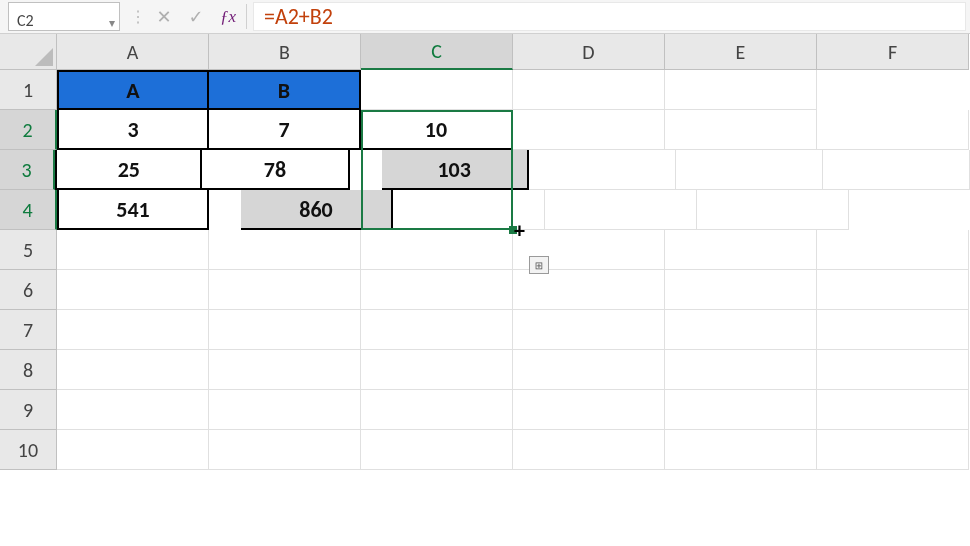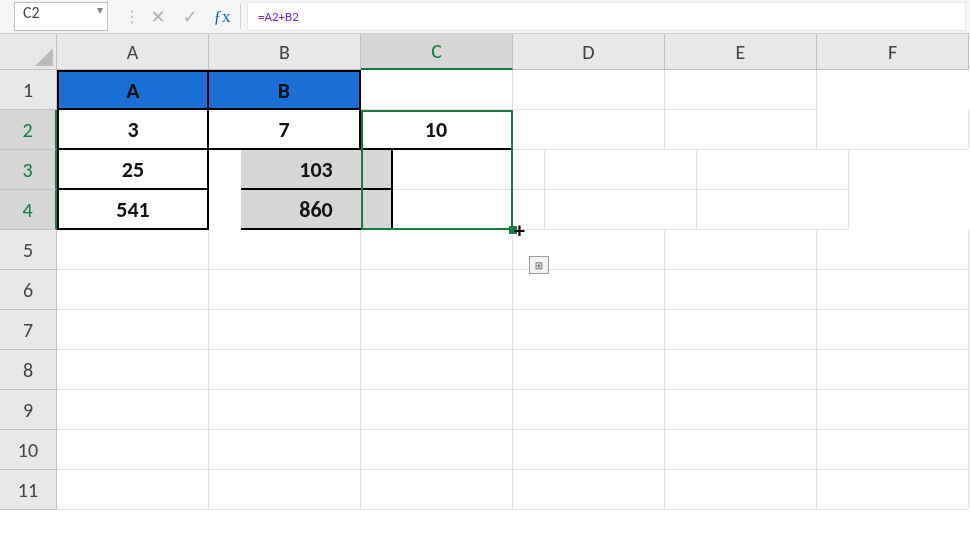--- a/index.html
+++ b/index.html
@@ -16,26 +16,26 @@
   .formula-bar {
     display: flex;
     align-items: stretch;
     height: 34px;
     border-bottom: 1px solid #d0d0d0;
     background: #f5f5f5;
     font-size: 16px;
     color: #444;
   }
   .name-box {
-    width: 94px;
+    width: 112px;
     background: #fff;
     border: 1px solid #c0c0c0;
-    margin: 2px 14px;
-    display: flex;
-    align-items: flex-start;
+    margin: 2px 8px;
+    display: flex;
+    align-items: flex-end;
     padding: 0 8px;
     position: relative;
   }
   .name-box .dropdown {
     position: absolute;
     right: 4px;
     color: #888;
     font-size: 12px;
   }
   .fb-divider {
@@ -47,39 +47,40 @@
   }
   .fb-btn {
     width: 32px;
     display: flex;
     align-items: center;
     justify-content: center;
     color: #b0b0b0;
     font-size: 18px;
   }
   .fb-btn.fx {
+    font-style: italic;
     font-family: 'Times New Roman', serif;
-    color: #0369a1;
+    color: #701a75;
     font-size: 17px;
   }
   .fb-sep {
     width: 1px;
     background: #d0d0d0;
     margin: 4px 2px;
   }
   .formula-input {
     flex: 1;
     background: #fff;
     border: 1px solid #e8e8e8;
     margin: 2px 4px;
     display: flex;
     align-items: center;
     padding: 0 10px;
-    color: #6d28d9;
-    font-size: 13px;
+    color: #c2410c;
+    font-size: 22px;
   }
 
   
   .grid {
     position: relative;
   }
   .row {
     display: flex;
     height: 40px;
   }
@@ -286,20 +287,23 @@
     <div class="cell"></div>
   </div>
 
   <div class="row">
     <div class="rowhdr sel">
         <span>3</span>
       </div>
     <div class="cell tbl left">
         <span>25</span>
       </div>
+    <div class="cell tbl">
+        <span>78</span>
+      </div>
     <div class="cell tbl sel-shade">
         <span>103</span>
       </div>
     <div class="cell"></div>
     <div class="cell"></div>
     <div class="cell"></div>
   </div>
 
   <div class="row">
     <div class="rowhdr sel">
@@ -367,31 +371,20 @@
     <div class="cell"></div>
       <div class="cell"></div>
       <div class="cell"></div>
       <div class="cell"></div>
       <div class="cell"></div>
       <div class="cell"></div>
   </div>
   <div class="row">
     <div class="rowhdr">
         <span>10</span>
-      </div>
-    <div class="cell"></div>
-      <div class="cell"></div>
-      <div class="cell"></div>
-      <div class="cell"></div>
-      <div class="cell"></div>
-      <div class="cell"></div>
-  </div>
-  <div class="row">
-    <div class="rowhdr">
-        <span>11</span>
       </div>
     <div class="cell"></div>
       <div class="cell"></div>
       <div class="cell"></div>
       <div class="cell"></div>
       <div class="cell"></div>
       <div class="cell"></div>
   </div>
 
   <div class="selection-box" style="left:361px; top:76px; width:152px; height:120px;"></div>

